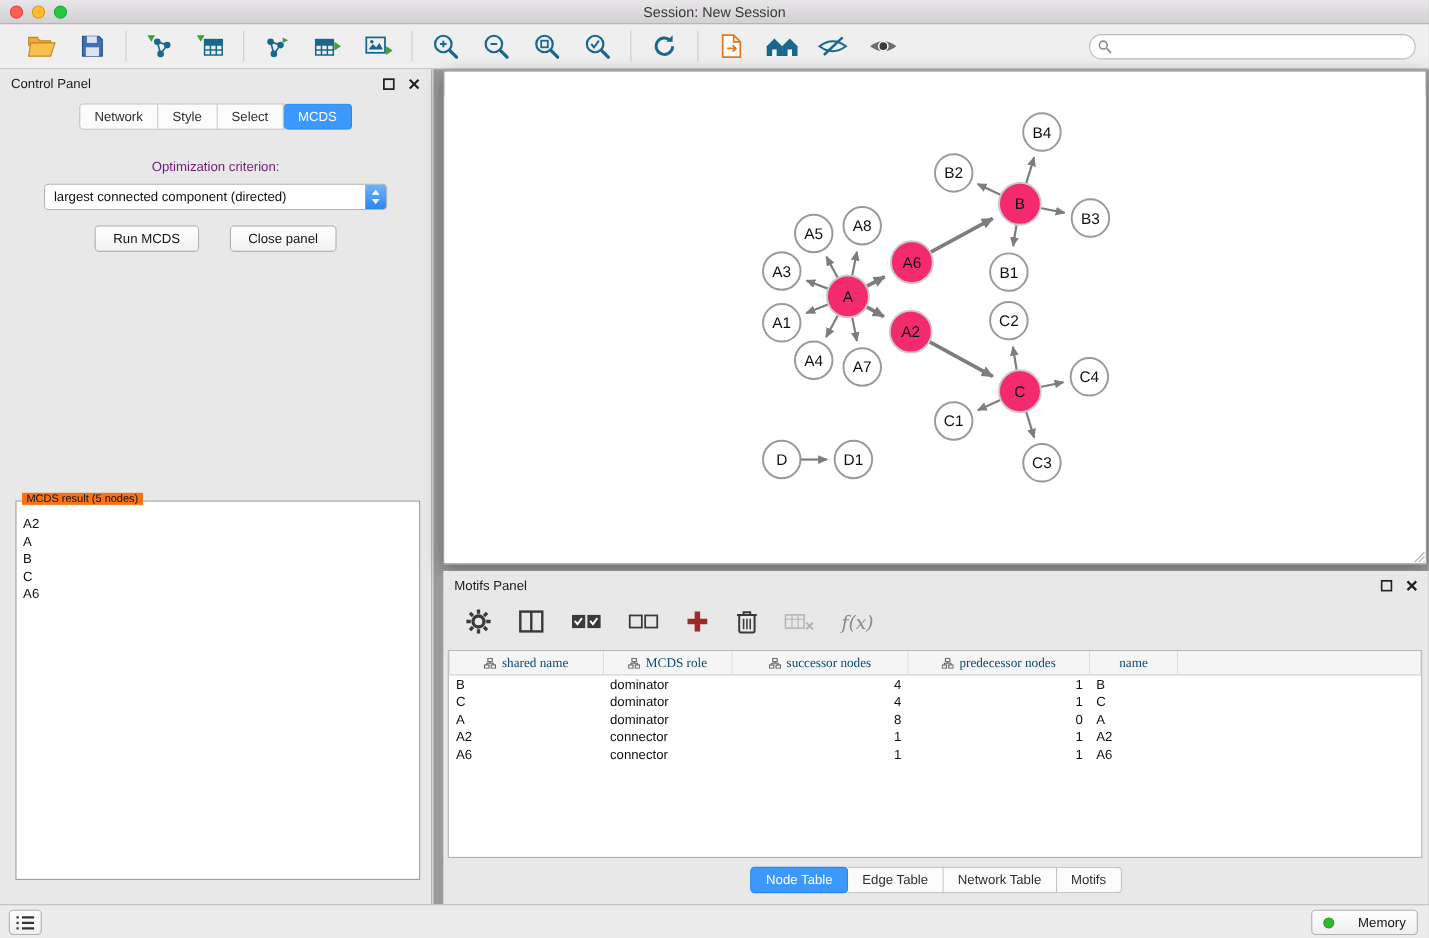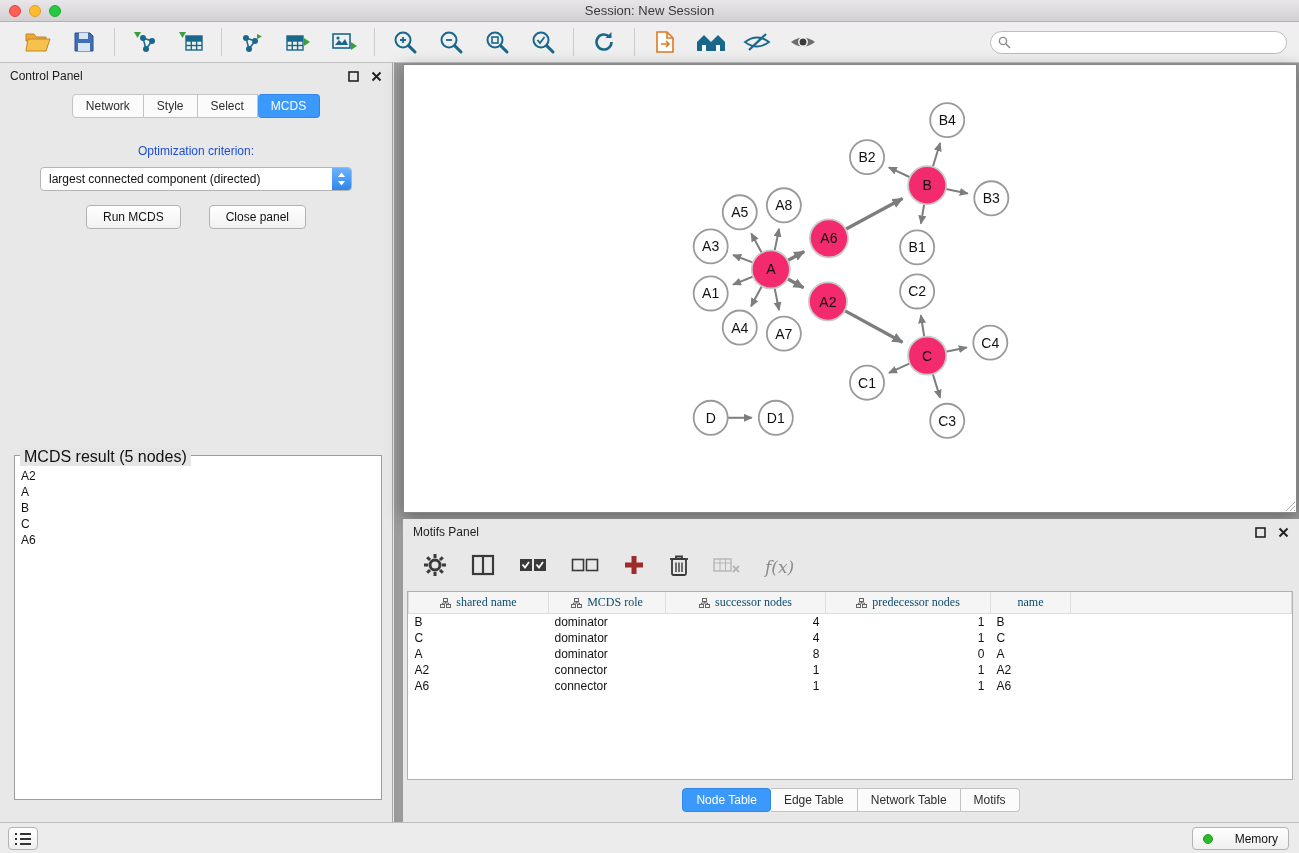--- a/index.html
+++ b/index.html
@@ -31,32 +31,32 @@
   .control-panel { position:absolute; left:0; top:63px; width:393px; bottom:31px;
     background:#e8e8e8; border-right:1px solid #a6a6a6; }
   .panel-header { height:26px; display:flex; align-items:center; padding:0 10px; font-size:12px; color:#1d1d1d; }
   .panel-controls { margin-left:auto; display:flex; gap:12px; align-items:center; }
   .tabs-row { display:flex; justify-content:center; margin-top:5px; }
   .tab { font-size:12px; padding:4px 13px; background:#fbfbfb; border:1px solid #c3c3c3;
     border-left:none; color:#2d2d2d; cursor:default; }
   .tab:first-child { border-left:1px solid #c3c3c3; border-radius:4px 0 0 4px; }
   .tab:last-child { border-radius:0 4px 4px 0; }
   .tab.active { background:#3b99fc; color:#fff; border-color:#2f86e8; border-radius:4px; }
-  .opt-label { text-align:center; font-size:12px; color:#1d4ed8; margin-top:26px; }
+  .opt-label { text-align:center; font-size:12px; color:#701a75; margin-top:26px; }
   .dropdown { position:relative; width:312px; height:24px; margin:9px auto 0 auto;
     background:#fff; border:1px solid #b4b4b4; border-radius:4px; display:flex; align-items:center; }
   .dropdown .dd-text { flex:1; font-size:12px; color:#111; padding-left:8px; white-space:nowrap; overflow:hidden; }
   .dd-stepper { width:19px; height:22px; background:linear-gradient(#6db3fd,#2f86e8);
     border-radius:0 3px 3px 0; display:flex; flex-direction:column; align-items:center; justify-content:center; gap:1px; }
   .btn-row { display:flex; justify-content:center; gap:28px; margin-top:14px; }
   .push-btn { font-size:12px; color:#111; padding:4px 16px; background:linear-gradient(#ffffff,#f1f1f1);
     border:1px solid #b3b3b3; border-radius:4px; cursor:default; font-family:"Liberation Sans", sans-serif; }
   .groupbox { position:absolute; left:14px; right:10px; top:392px; bottom:22px;
     border:1px solid #9c9c9c; background:#fff; }
-  .groupbox .legend { position:absolute; top:-8px; left:5px; background:#e5e5e5; padding:0 4px; font-size:16px; color:#111; }
+  .groupbox .legend { position:absolute; top:-8px; left:5px; background:#f97316; padding:0 4px; font-size:10px; color:#111; }
   .result-list { position:absolute; left:2px; right:2px; top:12px; bottom:2px; overflow:auto; }
   .result-item { font-size:12px; color:#111; line-height:16px; padding-left:4px; }
 
   
   .desktop { position:absolute; left:394px; top:63px; right:0; bottom:31px; background:#9b9b9b; }
   .net-frame { position:absolute; left:9px; top:1px; right:2px; height:449px; background:#fff;
     border:1px solid #878787; box-shadow:0 4px 16px rgba(0,0,0,0.35); }
   .net-titlebar { position:relative; height:22px; background:linear-gradient(#eeecee,#d9d7d9); border-bottom:1px solid #b5b5b5; }
   .net-title { text-align:center; font-size:13px; color:#2e2e2e; line-height:22px; }
   .net-canvas { position:absolute; left:0; top:22px; right:0; bottom:0; background:#fff; overflow:hidden; }

